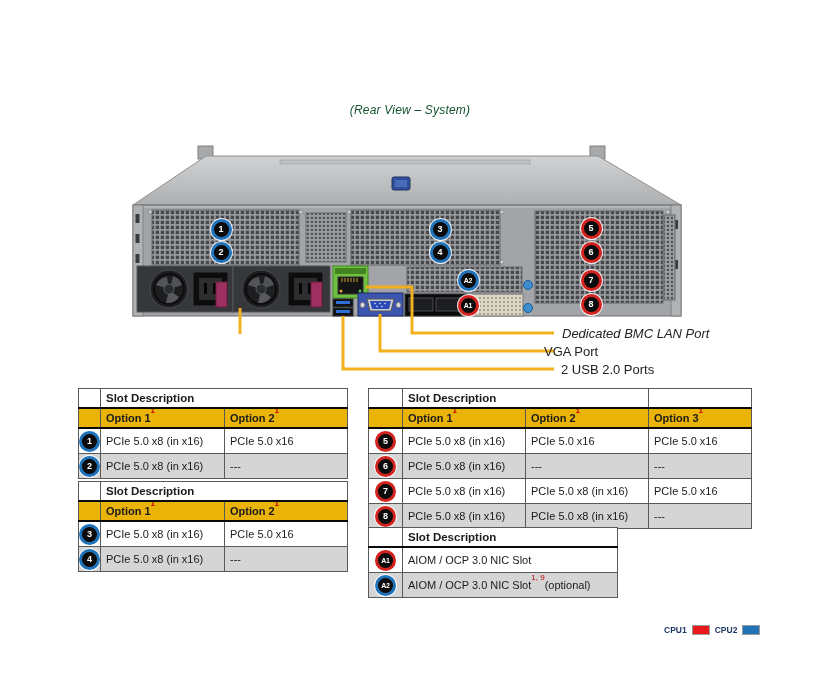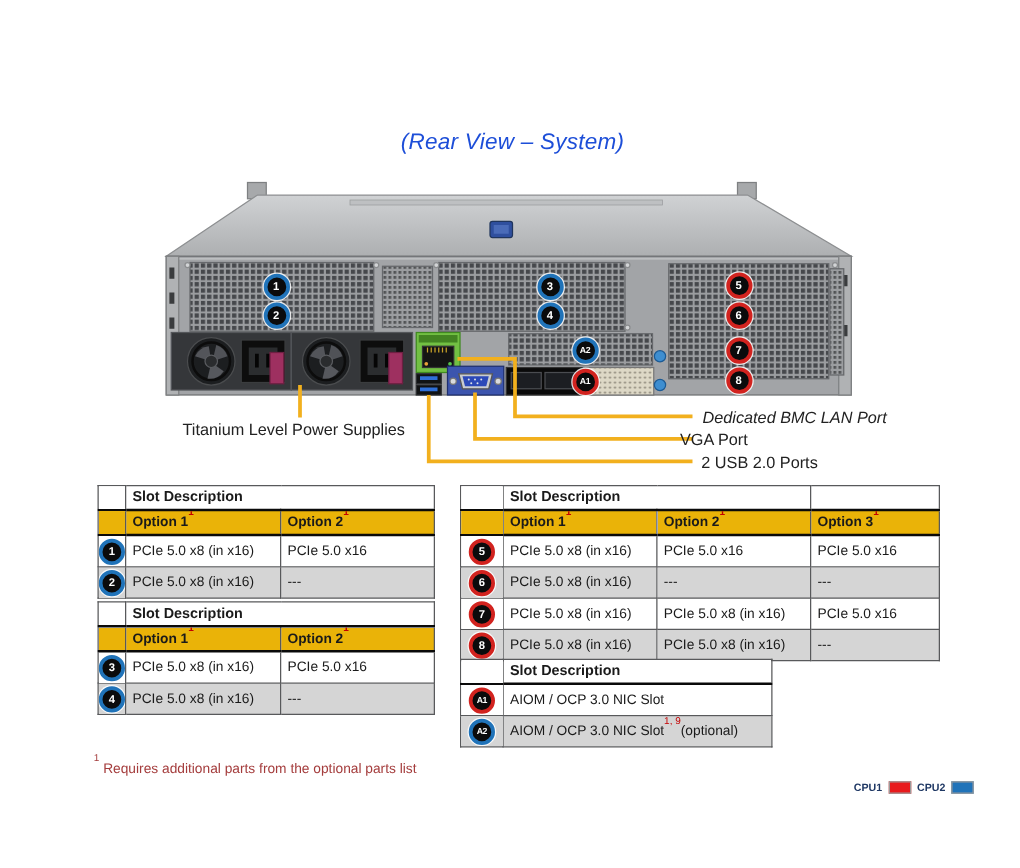--- a/index.html
+++ b/index.html
@@ -1,21 +1,21 @@
 <!DOCTYPE html>
 <html><head>
 <meta charset="utf-8">
 <style>
   html,body{margin:0;padding:0;}
   body{width:816px;height:694px;position:relative;background:#ffffff;overflow:hidden;
        font-family:"Liberation Sans",sans-serif;color:#1a1a1a;
        --cpu1:#d2231f;--cpu2:#2073b9;--line:#f2b01e;--fnred:#a43c3c;}
   .abs{position:absolute;}
   #title{left:130px;top:103px;width:560px;text-align:center;font-style:italic;
-         font-size:18px;color:#1d4ed8;letter-spacing:.2px;}
+         font-size:12px;color:#14532d;letter-spacing:.2px;}
   #server-wrap{left:130px;top:140px;width:560px;height:235px;}
   #callout-layer{left:130px;top:140px;width:560px;height:235px;pointer-events:none;}
   .badge{position:absolute;width:15px;height:15px;border-radius:50%;background:#0b0b0c;
          color:#fff;font-size:9px;font-weight:bold;line-height:15px;text-align:center;
          border:3px solid #000;box-shadow:0 0 0 1px rgba(255,255,255,.85);box-sizing:content-box;}
   .badge.cpu1{border-color:var(--cpu1);}
   .badge.cpu2{border-color:var(--cpu2);}
   .badge.sm{font-size:7px;letter-spacing:-.3px;}
   .img-label{font-size:13px;color:#222;white-space:nowrap;}
   #psu-label{left:120px;top:336px;width:230px;text-align:center;line-height:15px;white-space:normal;}
@@ -28,21 +28,21 @@
          text-align:left;vertical-align:middle;overflow:hidden;white-space:nowrap;}
   .slot-table .desc-row td,.slot-table .desc-row th{background:#fff;border-bottom:2px solid #0a0a0a;height:18px;font-size:11.5px;font-weight:bold;}
   .slot-table .opt-row td,.slot-table .opt-row th{background:#eab308;border-bottom:2px solid #0a0a0a;height:18px;font-weight:bold;}
   .slot-table tr.odd td{background:#fff;height:24px;}
   .slot-table tr.even td{background:#d5d5d5;height:24px;}
   .slot-table td.badge-cell{text-align:center;padding:0;position:relative;}
   .slot-table .badge{position:relative;display:inline-block;vertical-align:middle;}
   sup{color:#c40000;font-size:8px;line-height:0;position:relative;top:-4px;}
   #footnotes{left:75px;top:607px;font-size:11px;color:var(--fnred);line-height:17px;}
   #footnotes sup{color:var(--fnred);}
-  #legend{left:683px;top:625px;display:flex;align-items:center;gap:5px;
+  #legend{left:664px;top:625px;display:flex;align-items:center;gap:5px;
           font-size:8.5px;font-weight:bold;color:#1f3864;}
   .legend-swatch{width:18px;height:10px;display:inline-block;border:1px solid #9a9a9a;box-sizing:border-box;}
   .callout-line{stroke:var(--line);stroke-width:3;fill:none;}
 </style>
 </head>
 <body style="--cpu1: #d2231f; --cpu2: #2073b9; --line: #f2b01e; --fnred: #a43c3c;">
 
 <div id="title" class="abs">(Rear View – System)</div>
 
 <div id="server-wrap" class="abs">
@@ -201,21 +201,20 @@
     <span class="badge cpu2" style="left: 299.5px; top: 101.5px;">4</span>
     <span class="badge cpu1" style="left: 450.5px; top: 77.5px;">5</span>
     <span class="badge cpu1" style="left: 450.5px; top: 101.5px;">6</span>
     <span class="badge cpu1" style="left: 450.5px; top: 129.5px;">7</span>
     <span class="badge cpu1" style="left: 450.5px; top: 153.5px;">8</span>
     <span class="badge cpu2 sm" style="left: 327.5px; top: 129.5px;">A2</span>
     <span class="badge cpu1 sm" style="left: 327.5px; top: 154.5px;">A1</span>
   </div>
 
 <div id="psu-label" class="abs img-label">
-  <div>Titanium Level Power Supplies</div>
 </div>
 <div id="bmc-label" class="abs img-label">Dedicated BMC LAN Port</div>
 <div id="vga-label" class="abs img-label">VGA Port</div>
 <div id="usb-label" class="abs img-label">2 USB 2.0 Ports</div>
 
 <div class="slot-table-box" style="left:78px;top:388px;">
     <table class="slot-table">
       <colgroup>
         <col style="width:22px">
         <col style="width:124px">
@@ -338,21 +337,20 @@
         </tr>
         <tr class="even">
           <td class="badge-cell"><span class="badge cpu2 sm">A2</span></td>
           <td>AIOM / OCP 3.0 NIC Slot<sup>1, 9</sup>(optional)</td>
         </tr>
       </tbody>
     </table>
   </div>
 
 <div id="footnotes" class="abs">
-    <div><sup>1</sup> Requires additional parts from the optional parts list</div>
   </div>
 
 <div id="legend" class="abs">
     <span>CPU1</span>
     <span class="legend-swatch" style="background: rgb(232, 25, 28);"></span>
     <span>CPU2</span>
     <span class="legend-swatch" style="background: rgb(32, 115, 185);"></span>
   </div>
 
 </body></html>

